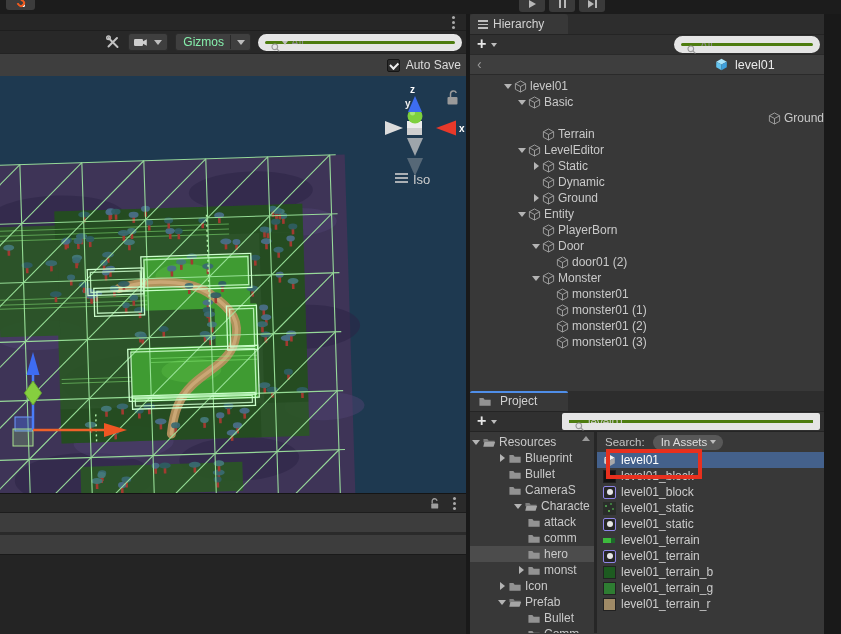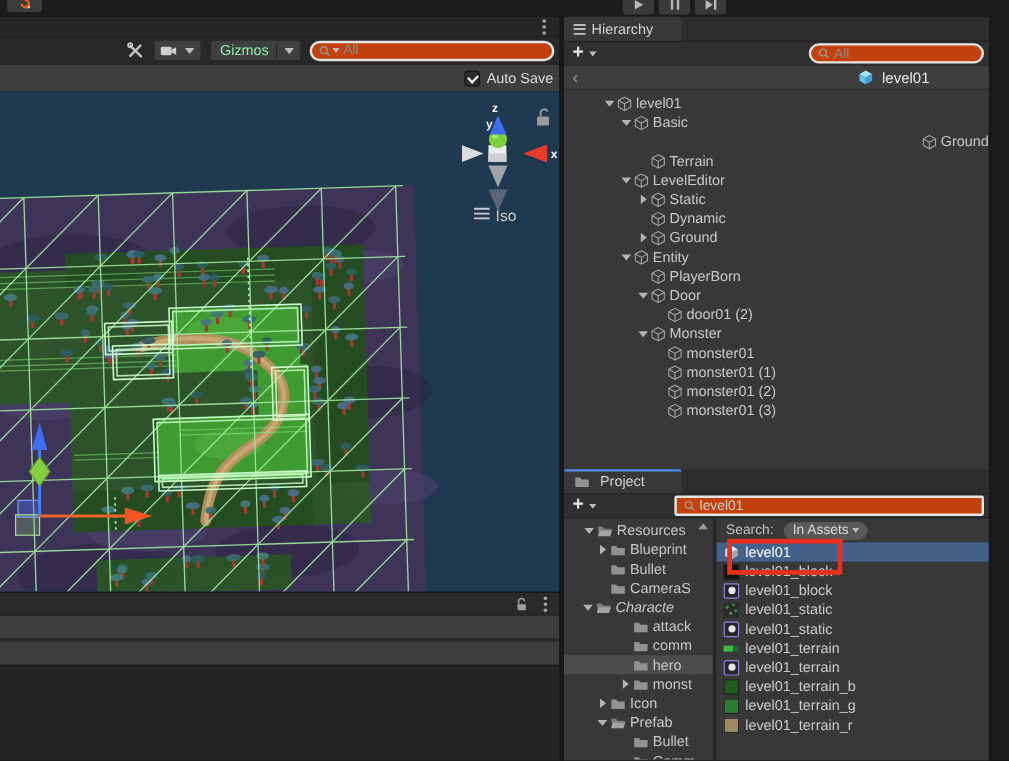--- a/index.html
+++ b/index.html
@@ -25,21 +25,21 @@
   
   .panel-left{position:absolute;left:0;top:14px;width:466px;height:620px;}
   .strip1{height:16px;background:#262626;position:relative;}
   .kebab{width:3px;height:3px;background:#ababab;border-radius:50%;box-shadow:0 -5px 0 #ababab,0 5px 0 #ababab;}
   .strip1 .kebab{position:absolute;right:11px;top:7px;}
   .scene-toolbar{height:23px;background:#282828;display:flex;align-items:center;justify-content:flex-end;gap:7px;padding:0 4px 0 0;border-top:1px solid #1e1e1e;}
   .ubtn{height:18px;background:#3f3f3f;border:1px solid #2b2b2b;border-radius:3px;display:flex;align-items:center;color:#86efac;}
   .ubtn .sep{width:1px;height:14px;background:#2a2a2a;margin:0 1px;}
   .caret{width:0;height:0;border-left:4px solid transparent;border-right:4px solid transparent;border-top:5px solid #bdbdbd;margin:0 5px;}
   .caret.sm{border-left-width:3px;border-right-width:3px;border-top-width:4px;margin:0 3px;}
-  .search{position:relative;display:flex;align-items:center;background:#c2410c;border:2px solid #e5e5e5;border-radius:9px;height:17px;}
+  .search{position:relative;display:flex;background:#4d7c0f;border:7px solid #e5e5e5;border-radius:9px;height:17px;}
   .search input{background:none;border:none;outline:none;color:#cfcfcf;font-size:11.5px;font-family:"Liberation Sans",sans-serif;width:100%;padding:0 6px 0 0;}
   .search input::placeholder{color:#8a8a8a;opacity:1;}
   .mag{flex:0 0 auto;margin:1px 2px 0 5px;}
   .autosave-bar{height:23px;background:#3e3e3e;border-top:1px solid #232323;display:flex;align-items:center;justify-content:flex-end;gap:6px;padding-right:5px;}
   .checkbox{width:13px;height:13px;background:#2b2b2b;border:1px solid #151515;border-radius:2px;position:relative;}
   .checkbox:after{content:'';position:absolute;left:2.5px;top:2.5px;width:6px;height:3.5px;border-left:2px solid #ededed;border-bottom:2px solid #ededed;transform:rotate(-45deg);}
   .autosave-lbl{color:#dcdcdc;font-size:12px;}
   .viewport{position:relative;width:466px;height:417px;background:#1e3950;overflow:hidden;}
   .b-header{height:19px;background:#2a2a2a;border-top:1px solid #151515;display:flex;align-items:center;justify-content:flex-end;gap:12px;padding-right:10px;}
   .b-row1{height:20px;background:#3d3d3d;border-top:1px solid #1d1d1d;}
@@ -778,21 +778,21 @@
       <div class="search" style="width:258px;margin-right:1px;border-radius:2px;">
         <svg class="mag" width="12" height="12">
             <use href="#sym-mag"></use>
           </svg>
         <input type="text" readonly="" value="level01" style="">
       </div>
     </div>
     <div class="proj-content">
       <div class="fold-col" id="folder-rows">
         <span class="scrollup"></span>
-      <div class="trow" style="padding-left: 15px;">
+      <div class="trow" style="padding-left: 0;">
             <span class="fold">
               <span class="arr-open"></span>
             </span>
             <svg class="fldicon" viewBox="0 0 16 14">
               <use href="#sym-folder-open"></use>
             </svg>
             <span class="lbl">Resources</span>
           </div>
           <div class="trow" style="padding-left: 26px;">
             <span class="fold">
@@ -810,21 +810,21 @@
             </svg>
             <span class="lbl">Bullet</span>
           </div>
           <div class="trow" style="padding-left: 26px;">
             <span class="fold"></span>
             <svg class="fldicon" viewBox="0 0 16 14">
               <use href="#sym-folder"></use>
             </svg>
             <span class="lbl">CameraS</span>
           </div>
-          <div class="trow" style="padding-left: 14px; font-style: italic;">
+          <div class="trow" style="padding-left: 42px;">
             <span class="fold">
               <span class="arr-open"></span>
             </span>
             <svg class="fldicon" viewBox="0 0 16 14">
               <use href="#sym-folder-open"></use>
             </svg>
             <span class="lbl">Characte</span>
           </div>
           <div class="trow" style="padding-left: 45px;">
             <span class="fold"></span>

